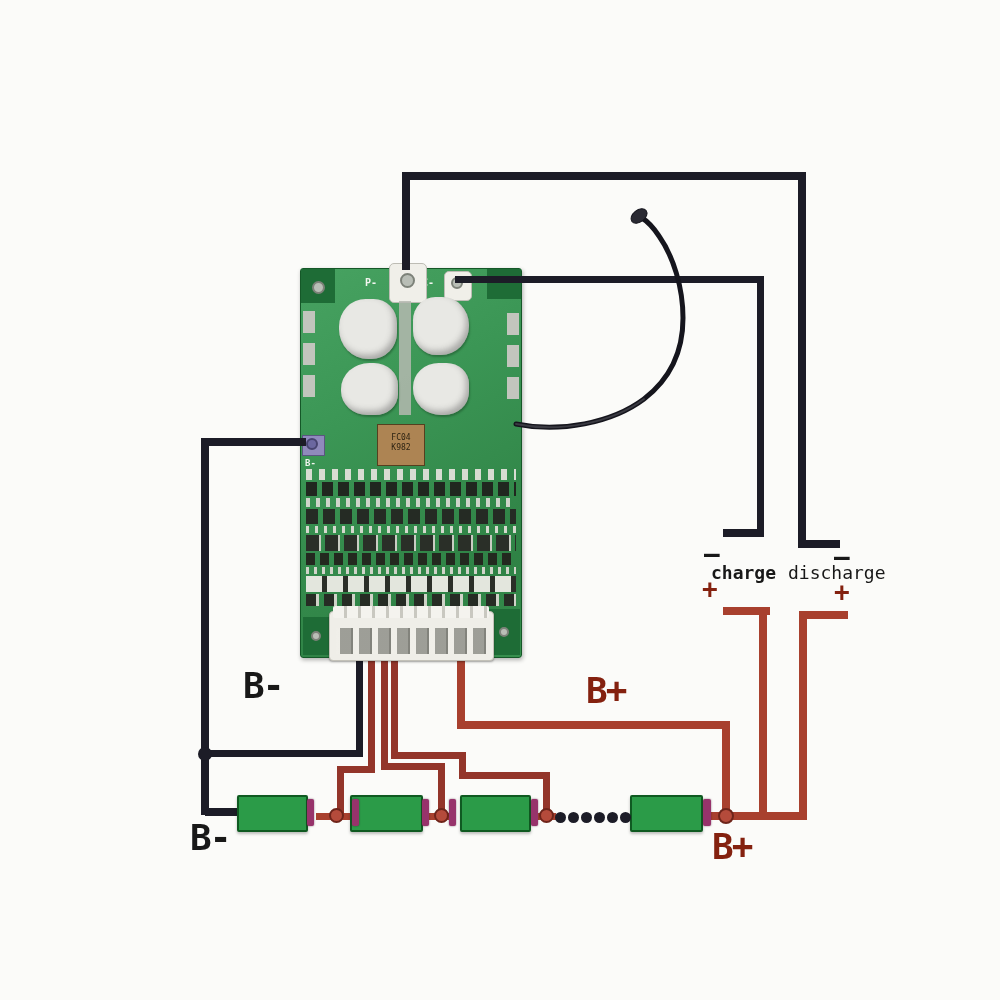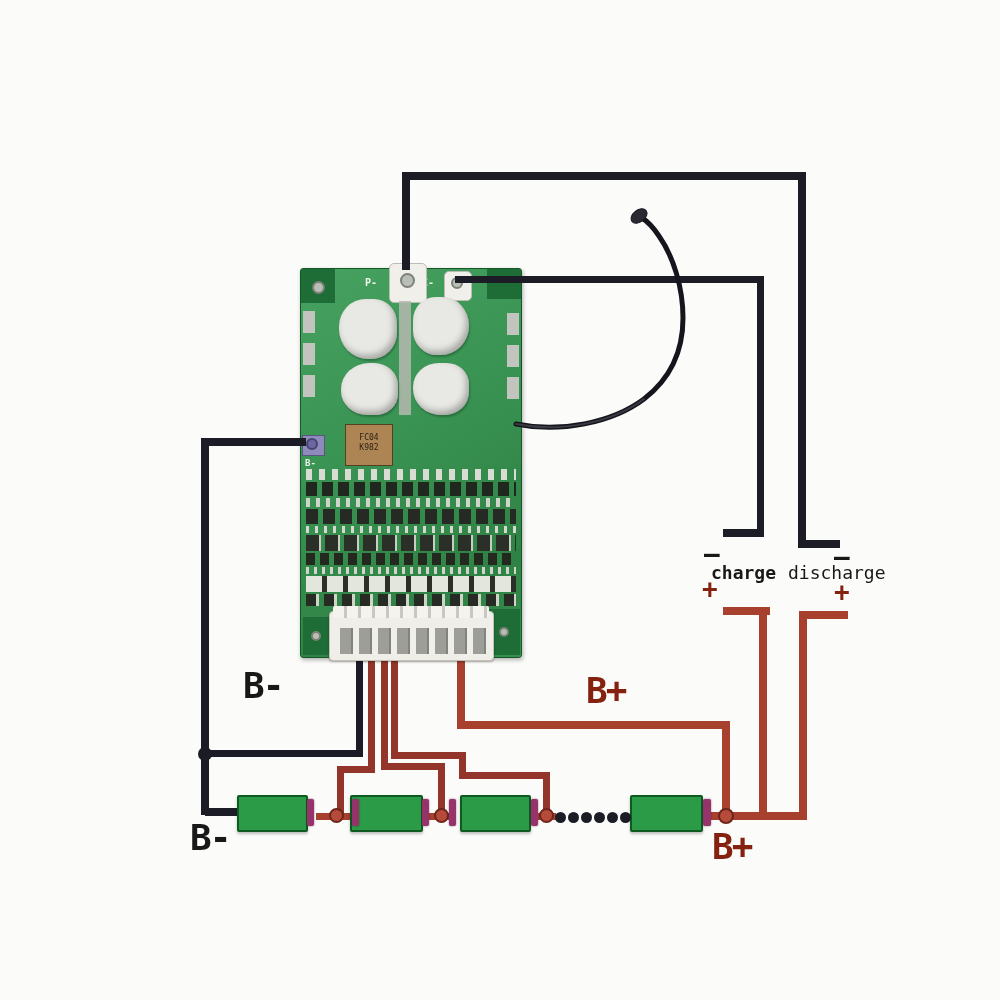--- a/index.html
+++ b/index.html
@@ -24,21 +24,21 @@
     background:linear-gradient(150deg,#47a261 0%,var(--pcb-green) 35%,#2f8245 80%,#37904e 100%);
     border:1px solid #155828;border-radius:3px;box-shadow:1px 2px 4px rgba(0,0,0,.3);}
   .bd{position:absolute;}
   .darkcorner{background:var(--pcb-dark);}
   .via{position:absolute;border-radius:50%;background:#b9beb6;border:2px solid #7d8279;box-sizing:border-box;}
   .padw{position:absolute;background:#f0efe9;border:1px solid #bdbcb4;border-radius:5px;}
   .blob{position:absolute;background:radial-gradient(circle at 40% 35%,#ffffff 0%,#ececе8 40%,#d6d6d0 70%,#c0c0ba 100%);
     background-color:#e8e8e4;border-radius:46% 40% 44% 50%;box-shadow:inset -3px -4px 6px rgba(90,90,90,.45),1px 2px 2px rgba(20,60,30,.4);}
   .row{position:absolute;left:5px;width:210px;}
   .silk{position:absolute;color:#f2f5ef;font-size:10px;line-height:1;font-weight:bold;}
-  #chip{position:absolute;background:#ad8453;border:1px solid #54401f;text-align:center;color:#2e2413;font-size:8px;line-height:1.2;padding-top:8px;box-sizing:border-box;}
+  #chip{position:absolute;background:#ad8453;border:1px solid #54401f;text-align:center;color:#2e2413;font-size:8px;line-height:1.2;padding-top:8px;box-sizing:border-box;margin-left:32px;}
   #connector{position:absolute;left:28px;top:342px;width:163px;height:48px;background:#efeee8;border:1px solid #c3c1b8;border-radius:4px;box-shadow:0 1px 2px rgba(0,0,0,.3);}
   #conn-teeth{position:absolute;left:3px;top:-6px;width:156px;height:12px;
     background:repeating-linear-gradient(90deg,#f4f3ee 0 11px,#c9c8c0 11px 14px);border-radius:2px;}
   #conn-pins{position:absolute;left:6px;top:16px;width:150px;height:26px;
     background:repeating-linear-gradient(90deg,#f0efe9 0 4px,#8f9089 4px 15px,#6f7069 15px 17px,#f0efe9 17px 19px);opacity:.85;}
   #ellipsis{position:absolute;left:555px;top:811px;width:80px;height:13px;display:flex;gap:2px;align-items:center;}
   #ellipsis span{width:11px;height:11px;border-radius:50%;background:var(--wire-black);flex:0 0 auto;}
 </style>
 </head>
 <body>

